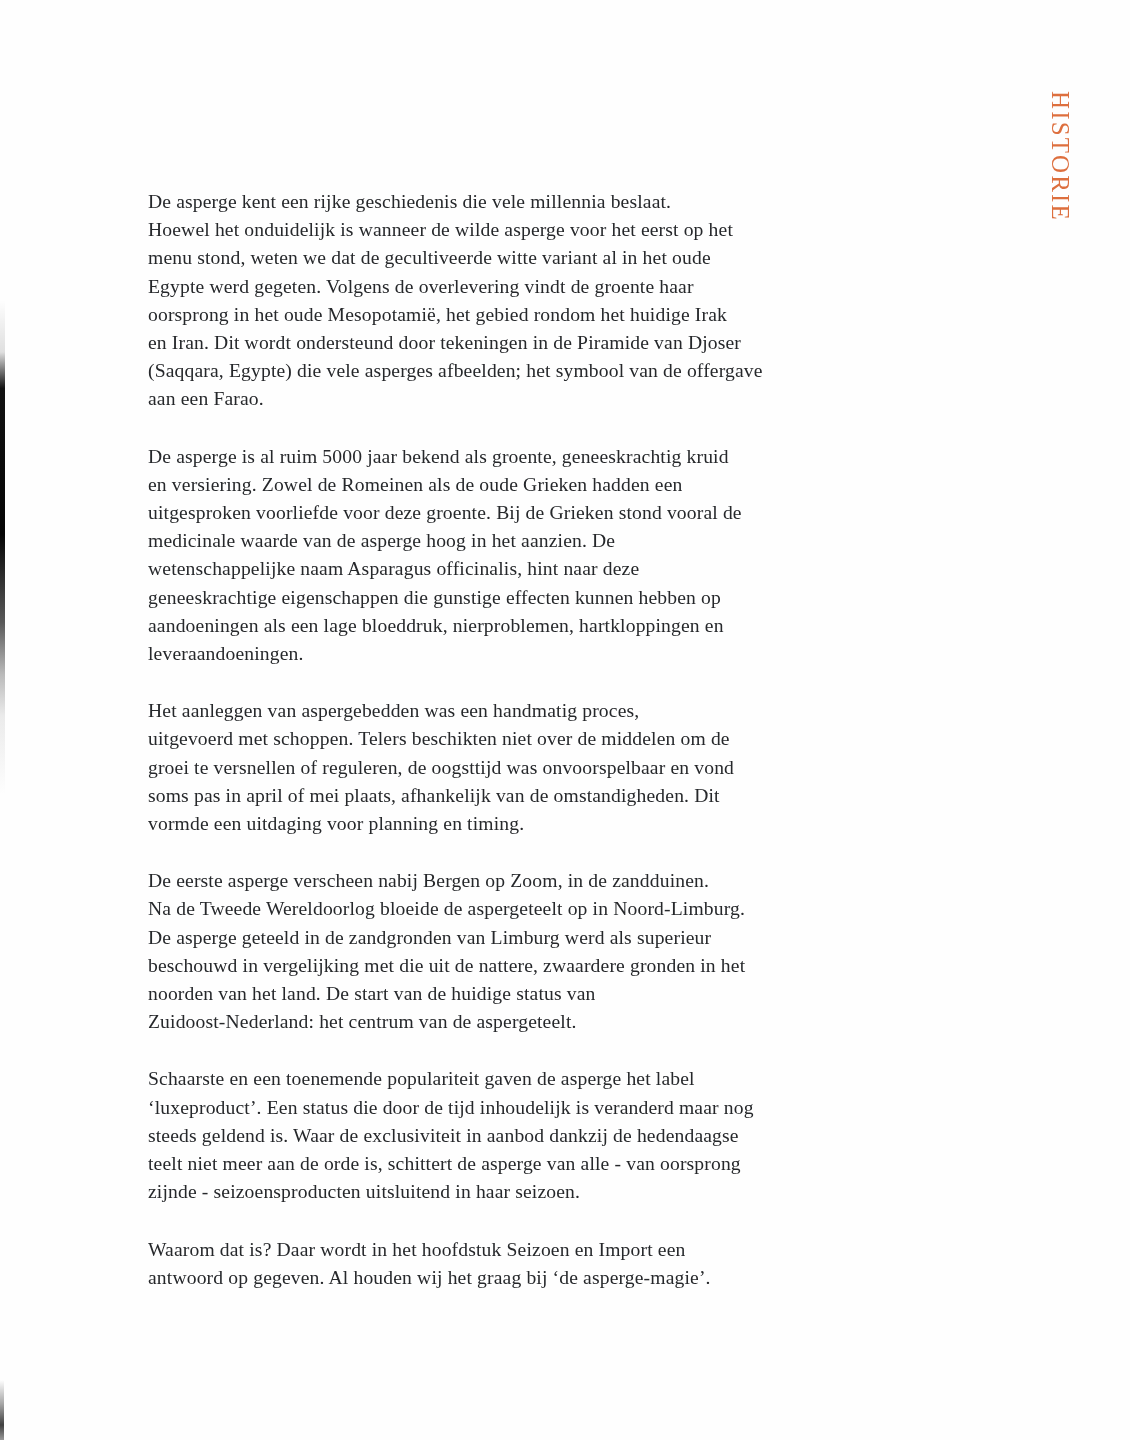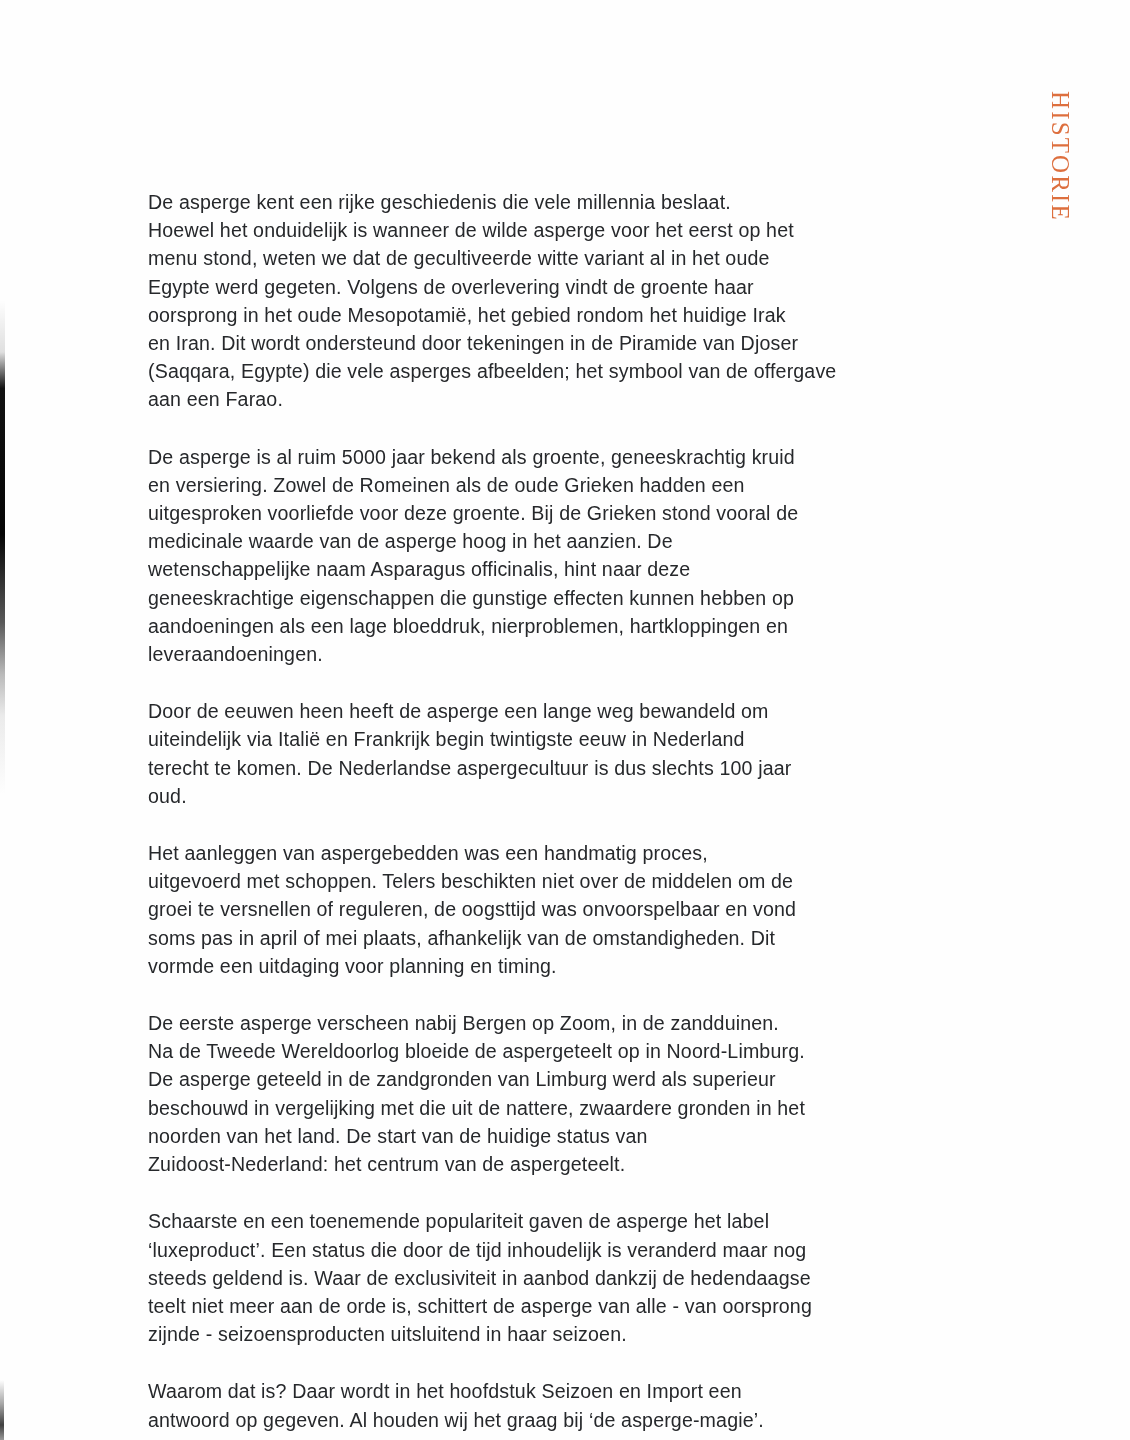--- a/index.html
+++ b/index.html
@@ -79,21 +79,21 @@
 
   
   .text-column {
     position: absolute;
     left: 148px;
     top: 188px;
     width: 850px;
   }
   .para {
     margin: 0 0 29px 0;
-    font-family: Liberation Sans, sans-serif;
+    font-family: Liberation Serif, serif;
     font-size: 19.6px;
     line-height: 28.2px;
     letter-spacing: 0.15px;
     color: #26282b;
     font-weight: 400;
     white-space: pre-line;
   }
   .para:last-child {
     margin-bottom: 8px;
   }
@@ -120,24 +120,20 @@
 (Saqqara, Egypte) die vele asperges afbeelden; het symbool van de offergave
 aan een Farao.</p>
     <p class="para">De asperge is al ruim 5000 jaar bekend als groente, geneeskrachtig kruid
 en versiering. Zowel de Romeinen als de oude Grieken hadden een
 uitgesproken voorliefde voor deze groente. Bij de Grieken stond vooral de
 medicinale waarde van de asperge hoog in het aanzien. De
 wetenschappelijke naam Asparagus officinalis, hint naar deze
 geneeskrachtige eigenschappen die gunstige effecten kunnen hebben op
 aandoeningen als een lage bloeddruk, nierproblemen, hartkloppingen en
 leveraandoeningen.</p>
-    <p class="para">Door de eeuwen heen heeft de asperge een lange weg bewandeld om
-uiteindelijk via Italië en Frankrijk begin twintigste eeuw in Nederland
-terecht te komen. De Nederlandse aspergecultuur is dus slechts 100 jaar
-oud.</p>
     <p class="para">Het aanleggen van aspergebedden was een handmatig proces,
 uitgevoerd met schoppen. Telers beschikten niet over de middelen om de
 groei te versnellen of reguleren, de oogsttijd was onvoorspelbaar en vond
 soms pas in april of mei plaats, afhankelijk van de omstandigheden. Dit
 vormde een uitdaging voor planning en timing.</p>
     <p class="para">De eerste asperge verscheen nabij Bergen op Zoom, in de zandduinen.
 Na de Tweede Wereldoorlog bloeide de aspergeteelt op in Noord-Limburg.
 De asperge geteeld in de zandgronden van Limburg werd als superieur
 beschouwd in vergelijking met die uit de nattere, zwaardere gronden in het
 noorden van het land. De start van de huidige status van

